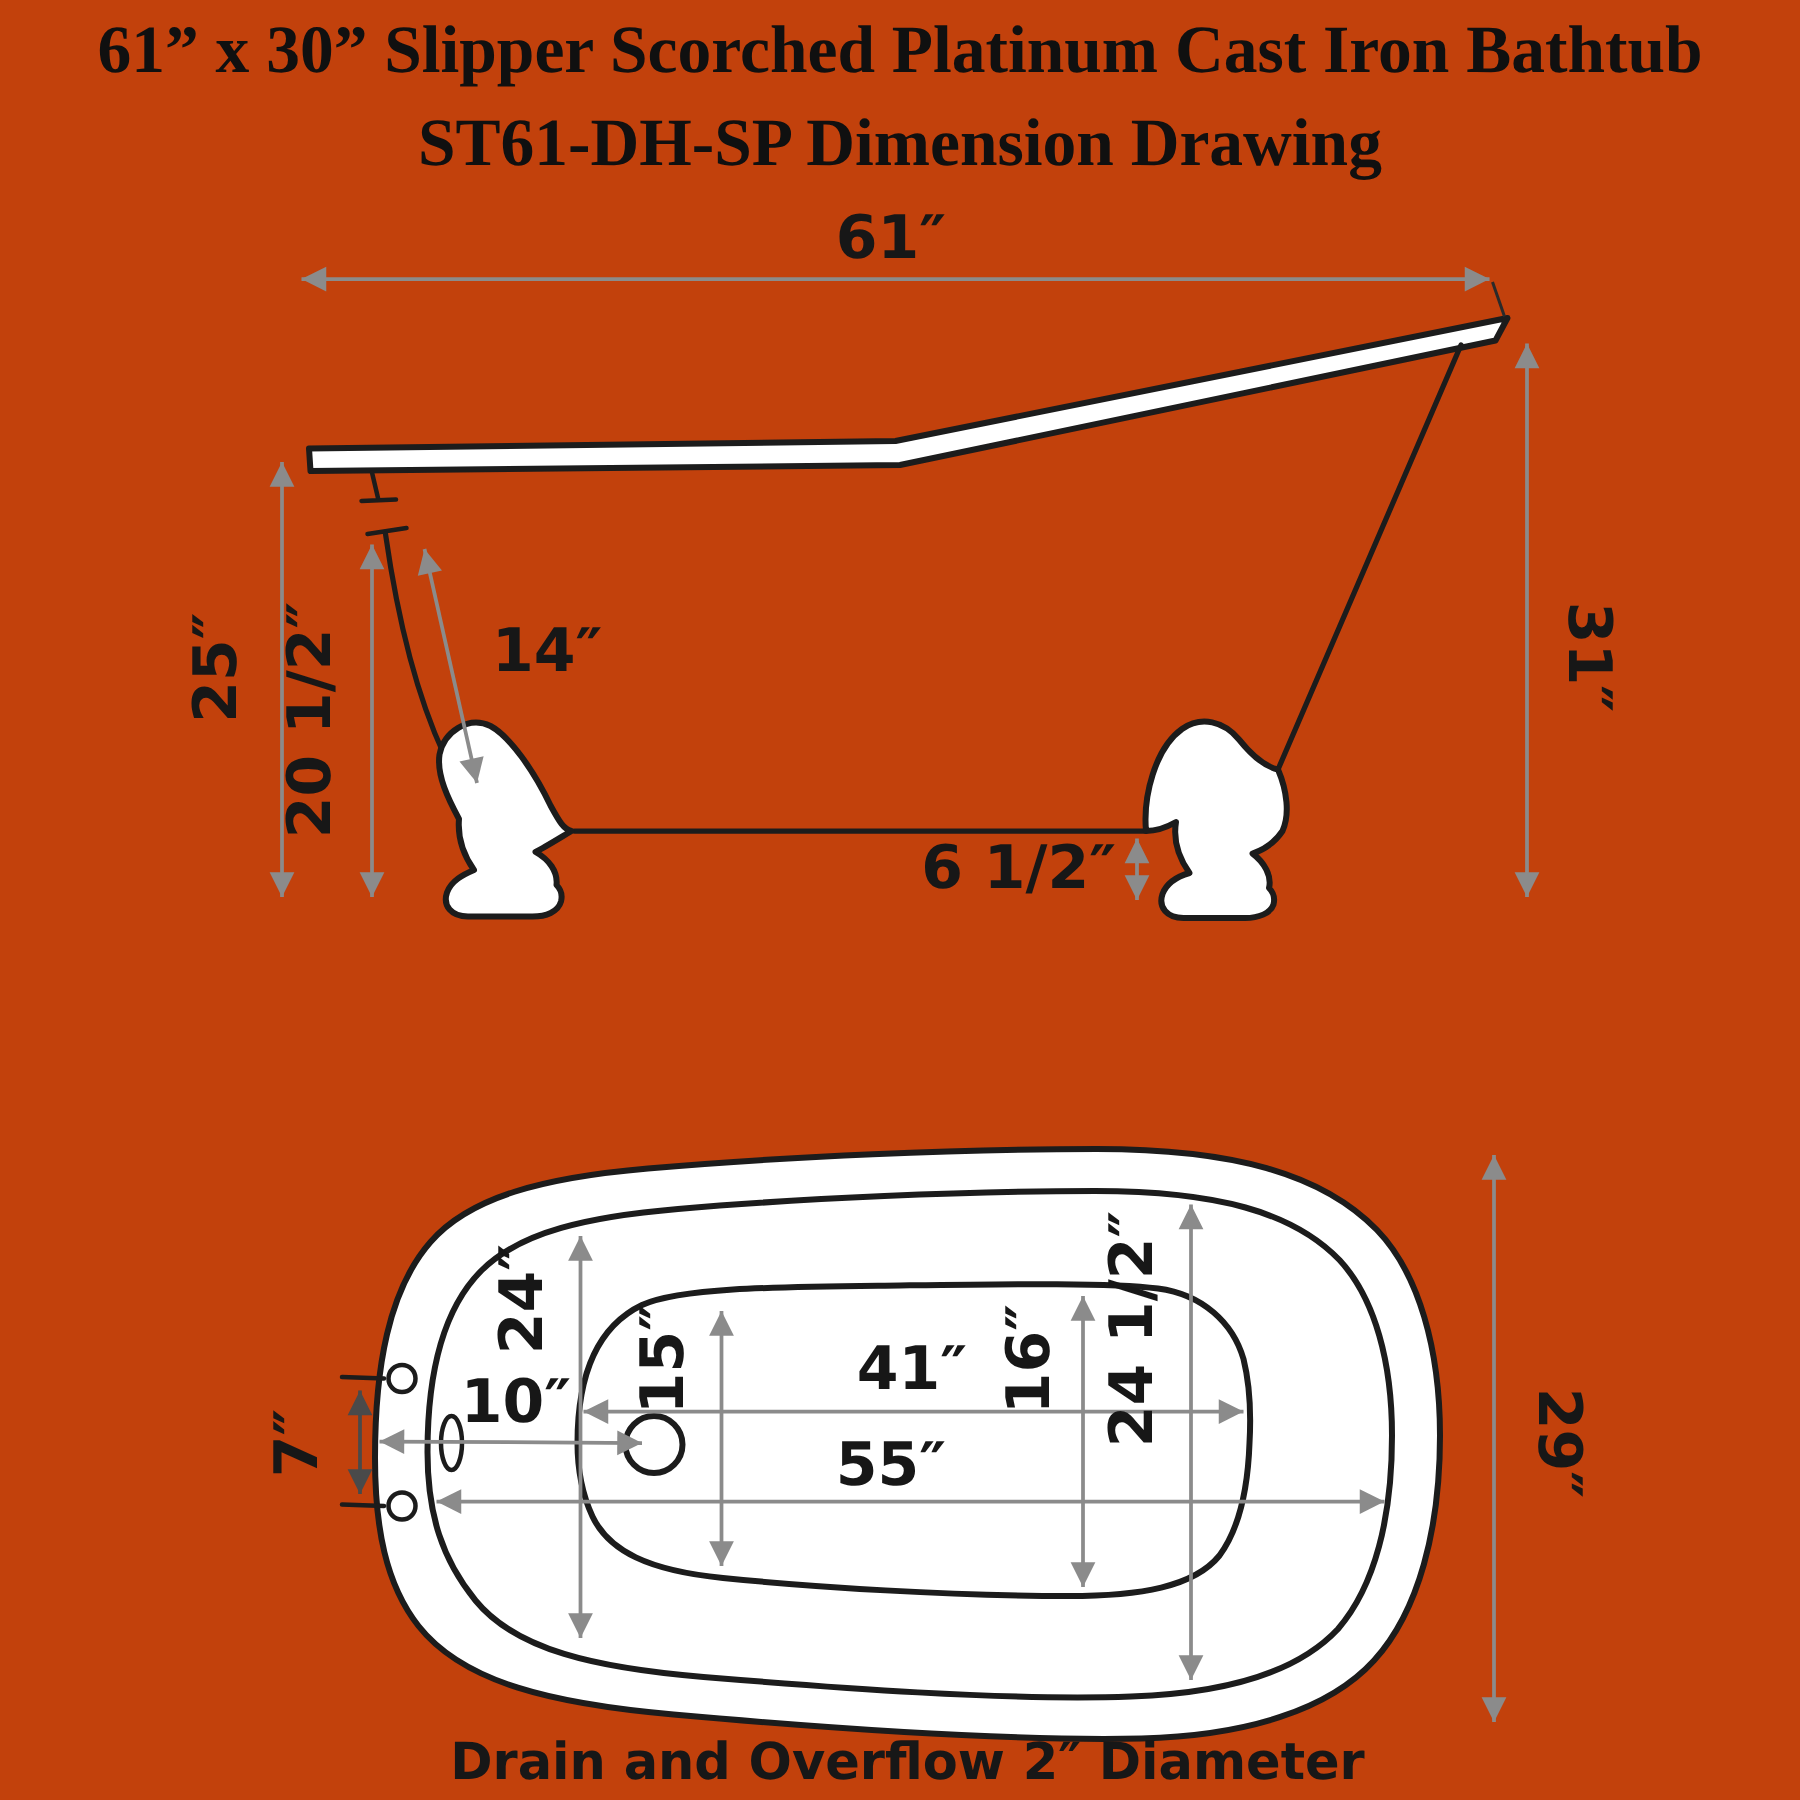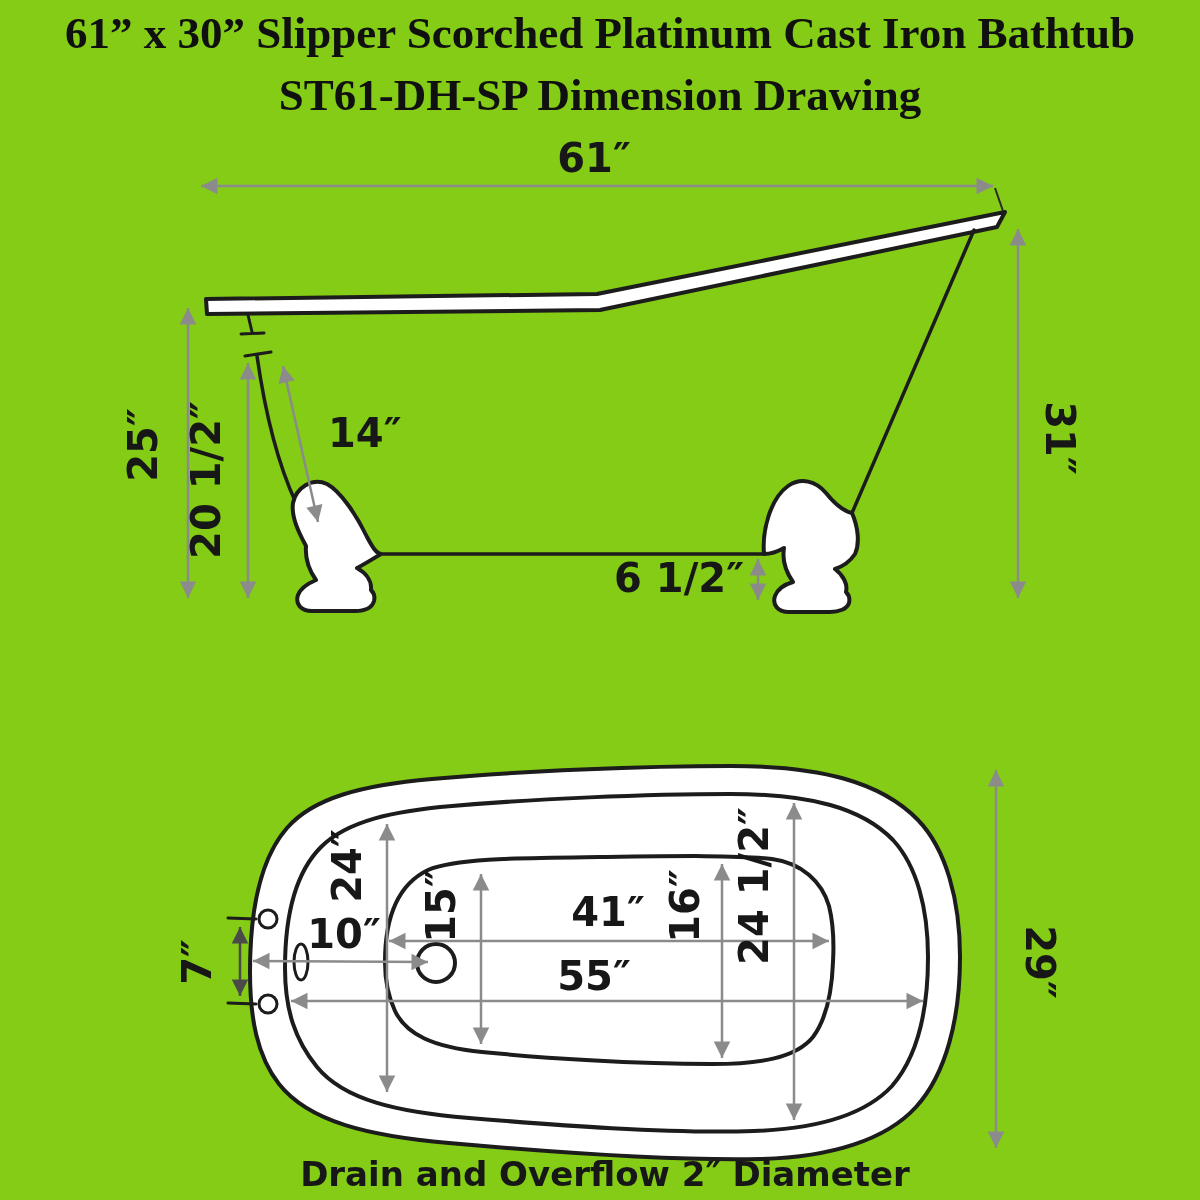--- a/index.html
+++ b/index.html
@@ -1,16 +1,16 @@
 <!DOCTYPE html>
 <html><head>
 <meta charset="utf-8">
 <style>
   html,body{margin:0;padding:0;background:#ffffff;}
-  .page{position:relative;width:1200px;height:1200px;background:#84cc16;overflow:hidden;
+  .page{position:relative;width:1200px;height:1200px;background:#c2410c;overflow:hidden;
         font-family:"Liberation Sans",sans-serif;}
   svg{display:block;}
   .title{font-family:"Liberation Serif",serif;font-weight:700;font-size:45px;fill:#101010;}
   .dimtxt{font-family:"DejaVu Sans",sans-serif;font-weight:700;font-size:40px;fill:#171717;}
   .cap{font-family:"DejaVu Sans",sans-serif;font-weight:700;font-size:34px;fill:#171717;}
   .dim{stroke:#8b8b8b;stroke-width:2.5;fill:none;}
   .dimd{stroke:#4a4a4a;stroke-width:2.5;fill:none;}
   .ink{stroke:#1c1c1c;stroke-width:4;fill:#ffffff;stroke-linejoin:round;}
   .inkl{stroke:#1c1c1c;stroke-width:3.5;fill:none;stroke-linecap:round;}
   .inkt{stroke:#1c1c1c;stroke-width:3;fill:none;stroke-linecap:round;}

